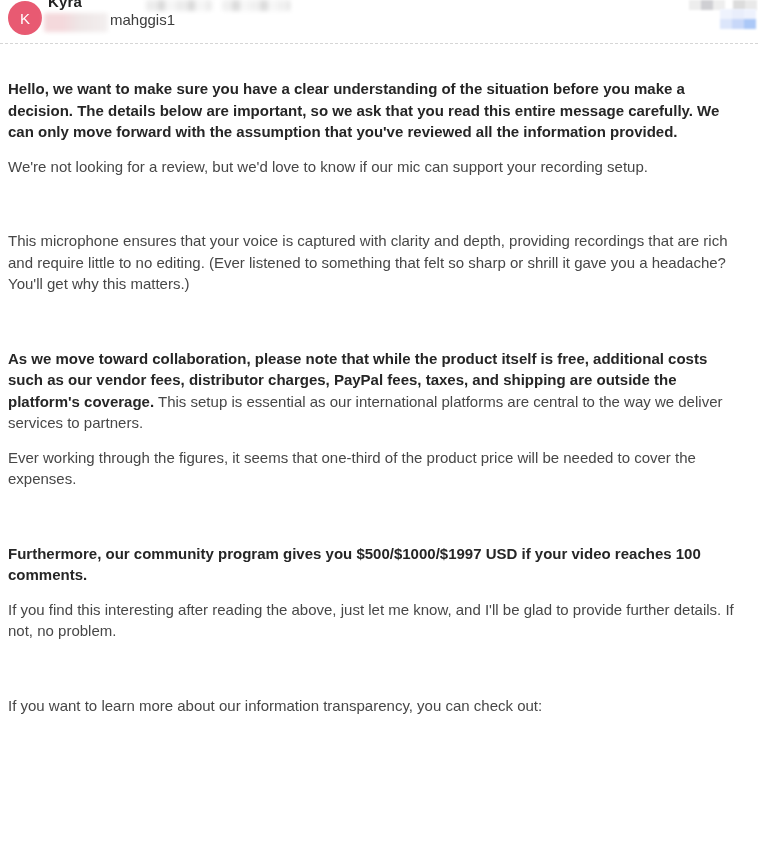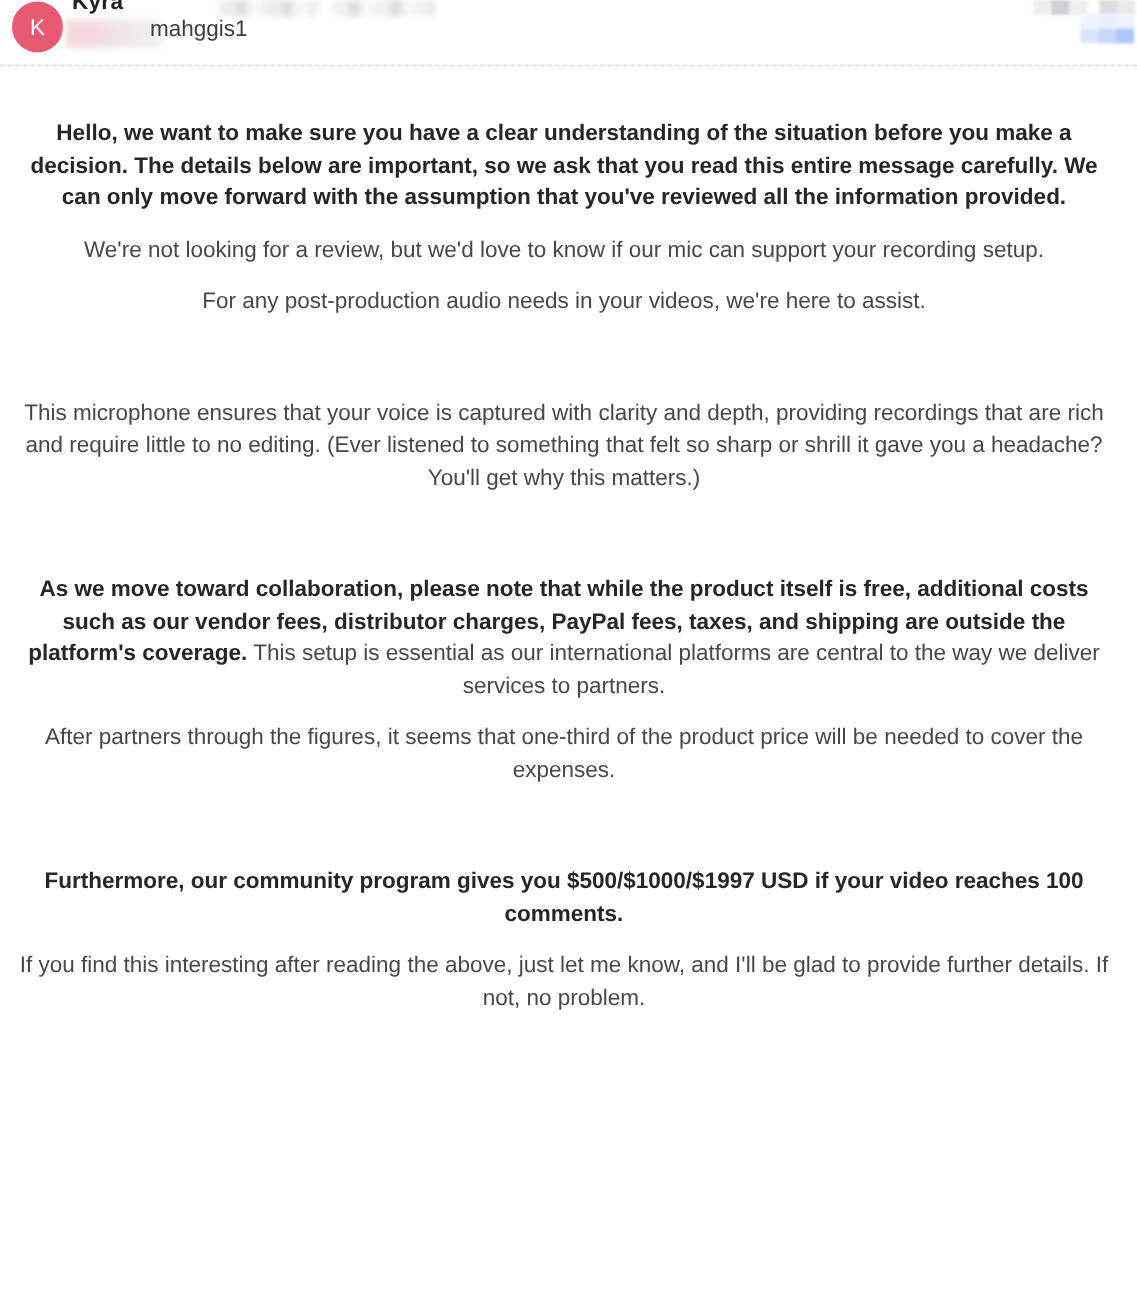--- a/index.html
+++ b/index.html
@@ -20,21 +20,21 @@
   .header{position:relative;height:43px;background:#fff;}
   .avatar{
     position:absolute;left:8px;top:1px;width:34px;height:34px;border-radius:50%;
     background:var(--avatar-bg);color:#fff;display:flex;align-items:center;justify-content:center;
     font-size:15px;font-weight:400;
   }
   .name{
     position:absolute;left:48px;top:-7px;font-weight:700;font-size:15px;color:#222;
     letter-spacing:.2px;
   }
-  .handle{position:absolute;left:100px;top:11px;font-size:15px;color:#3d3d3d;}
+  .handle{position:absolute;left:110px;top:11px;font-size:15px;color:#3d3d3d;}
   .blur{filter:blur(2px);border-radius:2px;}
   .blur-name-a{
     position:absolute;left:146px;top:0;width:66px;height:11px;
     background:repeating-linear-gradient(90deg,#ececec 0 12px,#dadada 12px 19px,#f5f5f5 19px 30px);
   }
   .blur-name-b{
     position:absolute;left:222px;top:0;width:68px;height:11px;
     background:repeating-linear-gradient(90deg,#f0f0f0 0 10px,#dcdcdc 10px 18px,#f6f6f6 18px 28px);
   }
   .blur-handle{
@@ -45,21 +45,21 @@
     position:absolute;right:1px;top:0;display:flex;height:10px;filter:blur(1px);
   }
   .tr-gray span{display:block;height:10px;}
   .tr-blue{
     position:absolute;right:2px;top:9px;display:grid;
     grid-template-columns:repeat(3,12px);grid-auto-rows:10px;filter:blur(1px);
   }
   .separator{border:0;border-top:1px dashed #d6d6d6;margin:0;}
   
   .main{padding:34px 10px 0 8px;line-height:21.5px;}
-  .main p{margin:0 4px 13px 0;text-align:center;}
+  .main p{margin:0 4px 13px 0;}
   .b{font-weight:700;color:var(--text-bold);}
   .spacer{height:40px;}
   .link{
     color:var(--link-color);text-decoration:underline;cursor:pointer;
   }
 </style>
 </head>
 <body>
 
 <div class="header">
@@ -85,31 +85,31 @@
     <span style="background:#c8d8f9"></span>
     <span style="background:#abc8f7"></span>
   </div>
 </div>
 
 <hr class="separator">
 
 <div class="main">
   <p class="b">Hello, we want to make sure you have a clear understanding of the situation before you make a decision. The details below are important, so we ask that you read this entire message carefully. We can only move forward with the assumption that you've reviewed all the information provided.</p>
   <p>We're not looking for a review, but we'd love to know if our mic can support your recording setup.</p>
-  <p>For any post-production audio needs in your videos, we're here to assist.</p>
 
   <div class="spacer"></div>
 
   <p>This microphone ensures that your voice is captured with clarity and depth, providing recordings that are rich and require little to no editing. (Ever listened to something that felt so sharp or shrill it gave you a headache? You'll get why this matters.)</p>
 
   <div class="spacer"></div>
 
   <p><span class="b">As we move toward collaboration, please note that while the product itself is free, additional costs such as our vendor fees, distributor charges, PayPal fees, taxes, and shipping are outside the platform's coverage.</span><span> This setup is essential as our international platforms are central to the way we deliver services to partners.</span></p>
-  <p>After partners through the figures, it seems that one-third of the product price will be needed to cover the expenses.</p>
+  <p>Ever working through the figures, it seems that one-third of the product price will be needed to cover the expenses.</p>
 
   <div class="spacer"></div>
 
   <p class="b">Furthermore, our community program gives you $500/$1000/$1997 USD if your video reaches 100 comments.</p>
   <p>If you find this interesting after reading the above, just let me know, and I'll be glad to provide further details. If not, no problem.</p>
 
   <div class="spacer"></div>
 
+  <p>If you want to learn more about our information transparency, you can check out:</p>
 </div>
 
 </body></html>

